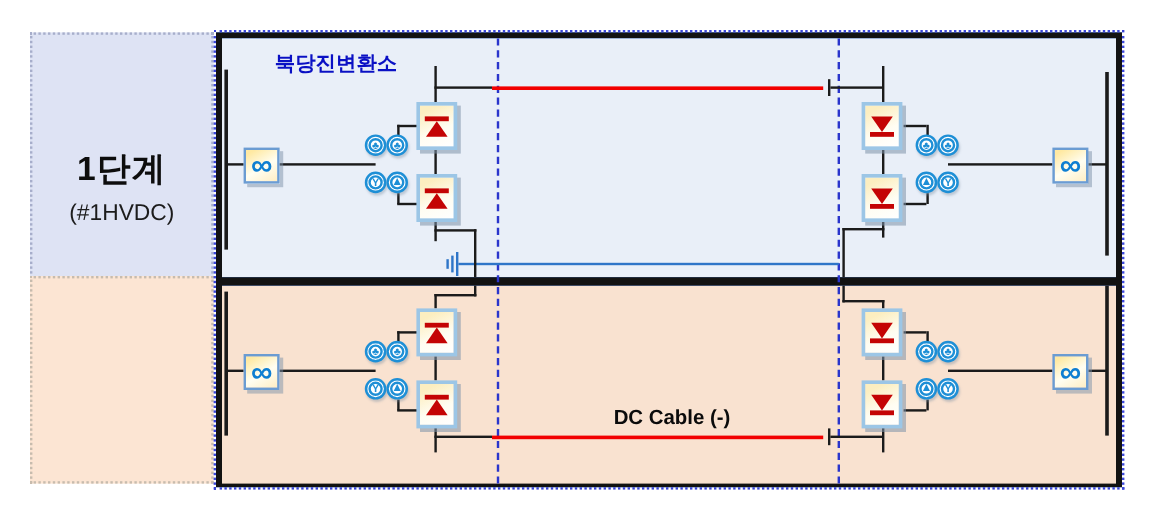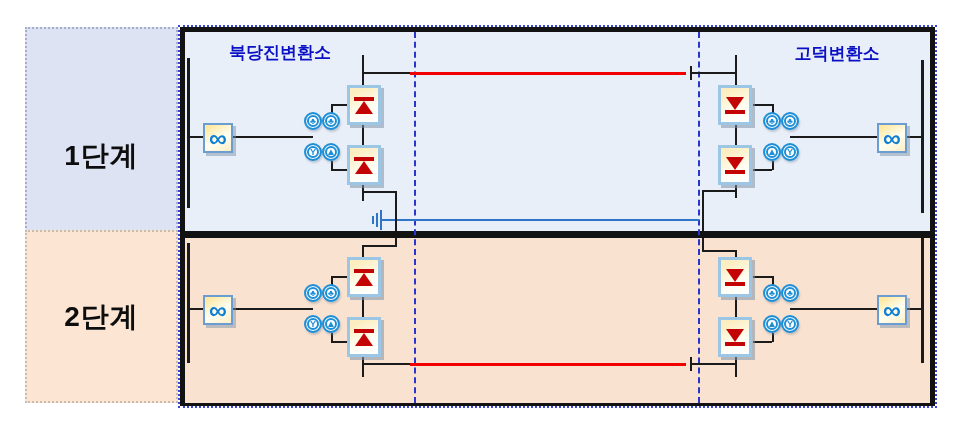--- a/index.html
+++ b/index.html
@@ -62,38 +62,38 @@
          display:flex;align-items:center;justify-content:center;
          color:#0f7fd2;font-size:25px;font-weight:bold;line-height:0;z-index:6;}
 </style>
 </head>
 <body>
 
 <div class="canvas">
 
   <div class="stagebox s1">
     <div class="stage-title">1단계</div>
+    <div class="stage-sub">(#1HVDC)</div>
   </div>
   <div class="stagebox s2">
-    <div class="stage-title">2단계</div>
   </div>
 
   <div class="frame">
     <div class="region r1"></div>
     <div class="region r2"></div>
     <div class="divider"></div>
 
     <div class="dash" style="left:229px"></div>
     <div class="dash" style="left:513px"></div>
 
     <div class="station" style="left:15px;top:9px">북당진변환소</div>
-    <div class="station" style="left:572px;top:10px">고덕변환소</div>
 
     <div class="redl" style="left:225px;top:40px;width:276px"></div>
     <div class="redl" style="left:225px;top:331px;width:276px"></div>
+    <div class="cablelbl" style="left:285px;top:306px">DC Cable (-)</div>
 
     <div class="bluel" style="left:197px;top:187px;width:317px"></div>
     <div class="gnd" style="left:187px;top:184px;height:8px"></div>
     <div class="gnd" style="left:191px;top:181px;height:14px"></div>
     <div class="gnd" style="left:195px;top:178px;height:20px"></div>
 
     <div class="vl bus" style="left:2px;top:26px;height:150px"></div>
     <div class="vl bus" style="left:2px;top:211px;height:120px"></div>
     <div class="vl bus" style="left:736px;top:28px;height:153px"></div>
     <div class="vl bus" style="left:736px;top:206px;height:125px"></div>

